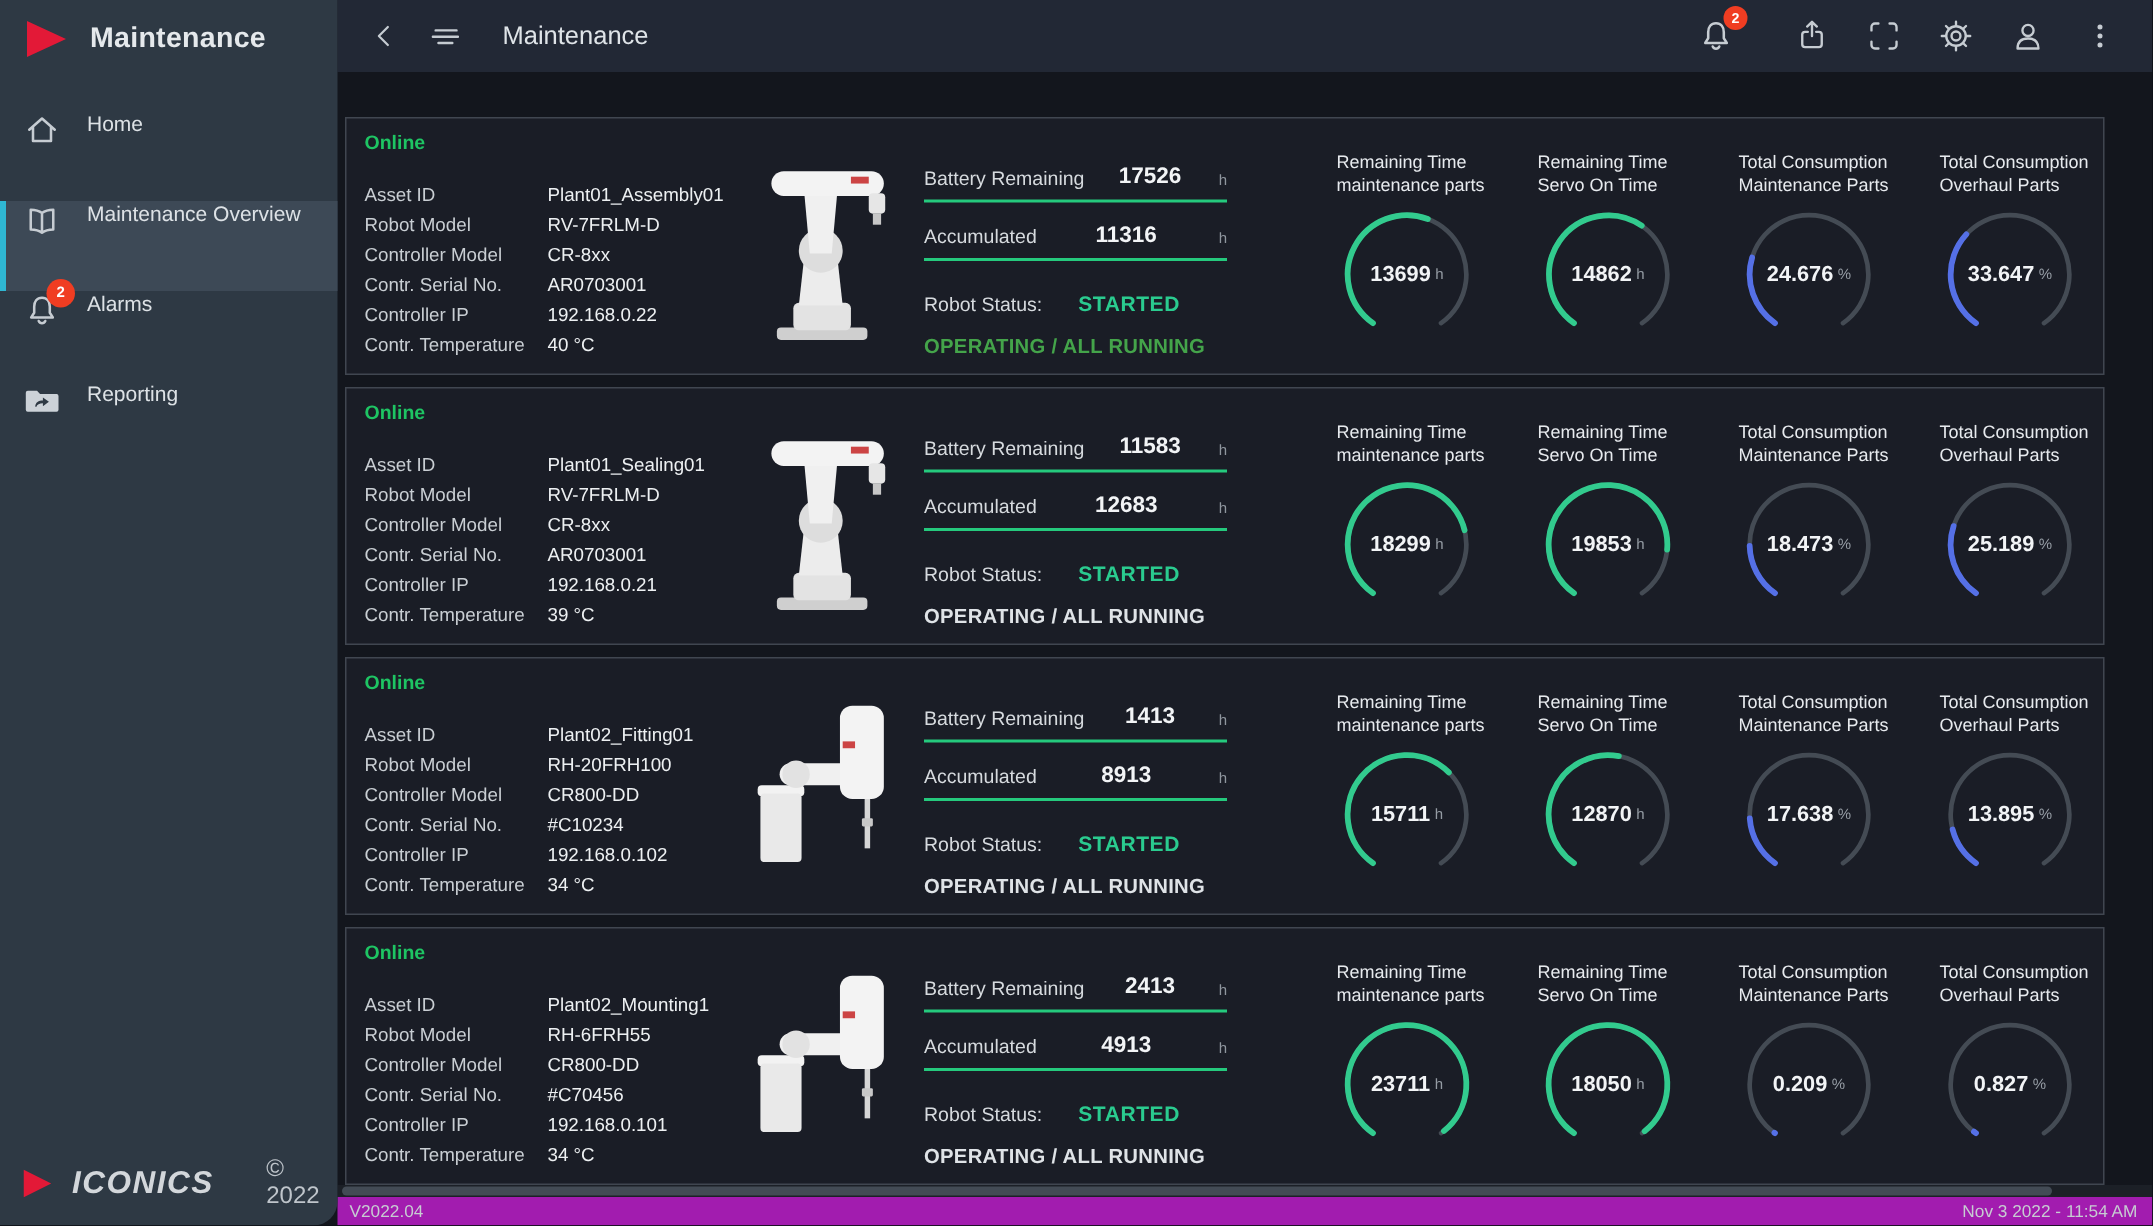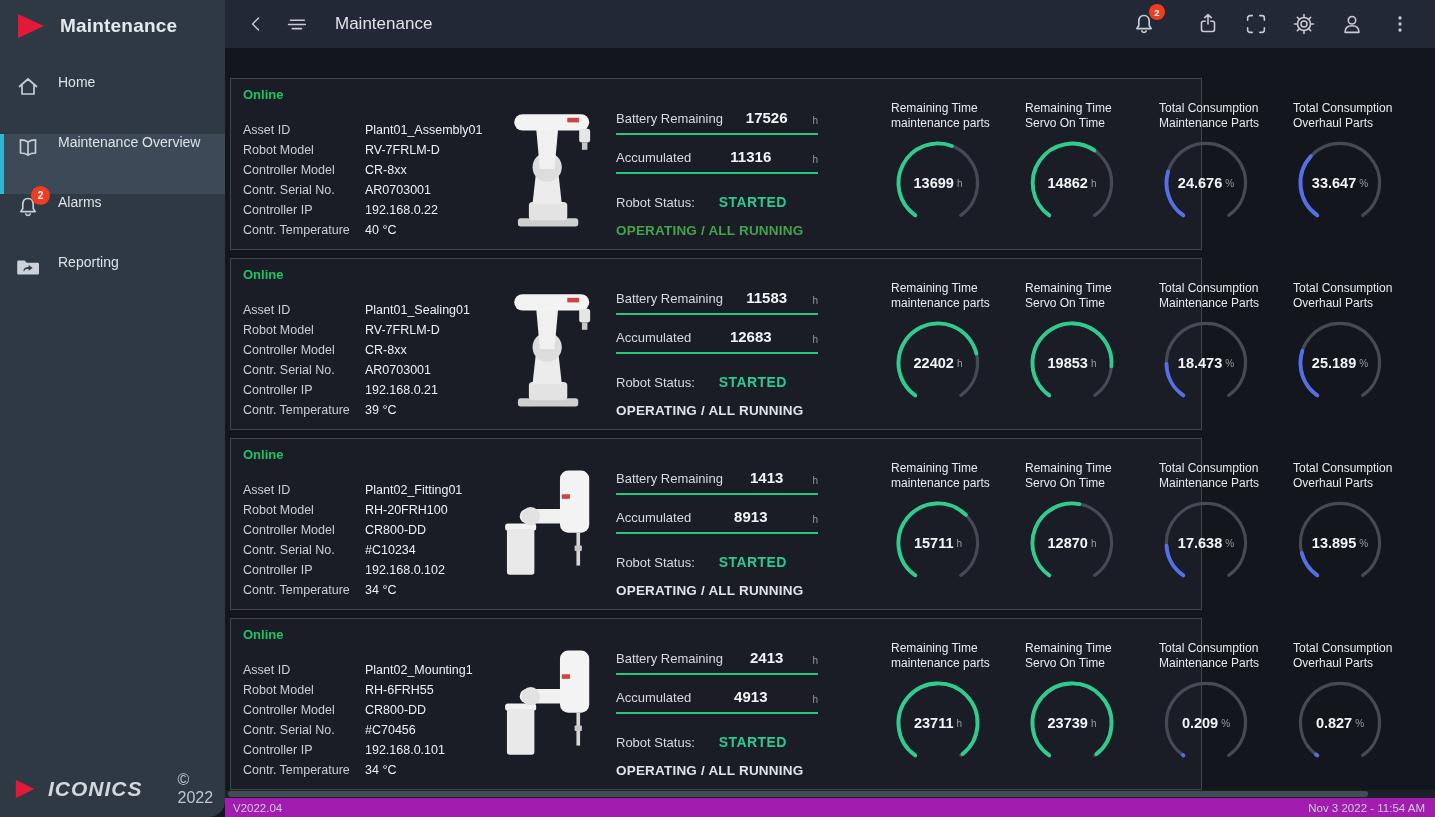--- a/index.html
+++ b/index.html
@@ -32,21 +32,21 @@
   .tb-left { display:flex; align-items:center; gap:10px; padding-left:16px; }
   .tb-title { color:#dfe4e8; font-size:17px; margin-left:14px; }
   .tb-spacer { flex:1; }
   .tb-right { display:flex; align-items:center; gap:18px; padding-right:20px; }
   .tb-btn { position:relative; width:30px; height:30px; display:flex; align-items:center; justify-content:center; cursor:pointer; }
   .tb-badge { position:absolute; top:-5px; right:-6px; min-width:16px; height:16px; border-radius:50%;
               background:#f03d22; color:#fff; font-size:9.5px; font-weight:700; display:flex; align-items:center; justify-content:center; }
 
   
   .content { position:absolute; left:225px; top:48px; width:1210px; height:742px; background:#13161d; }
-  .card { position:absolute; left:5px; width:972px; height:172px; background:#1a1d26; border:1px solid #404650; }
+  .card { position:absolute; left:5px; width:1173px; height:172px; background:#1a1d26; border:1px solid #404650; }
   .online { position:absolute; left:12px; top:8px; color:#1ec463; font-size:13px; font-weight:700; }
   .spec-table { position:absolute; left:12px; top:41px; width:250px; }
   .spec-row { display:flex; height:20px; align-items:center; }
   .spec-label { width:122px; color:#c9ced3; font-size:12.5px; }
   .spec-value { color:#edf0f2; font-size:12.5px; }
   .robot-box { position:absolute; left:258px; top:22px; width:120px; height:136px; display:flex; align-items:center; justify-content:center; }
   .robot-box svg { width:110px; height:128px; }
 
   .battery-col { position:absolute; left:385px; top:30px; width:202px; }
   .b-row { display:flex; justify-content:space-between; align-items:flex-end; }
@@ -375,21 +375,21 @@
     <div class="gauge-row">
             <div class="gauge-cell">
               <div class="g-label">
                 <div>Remaining Time</div>
                 <div>maintenance parts</div>
               </div>
               <div class="g-wrap"><svg viewBox="0 0 100 100">
                   <path d="M 25.34 85.22 A 43 43 0 1 1 74.66 85.22" stroke="#444b54" stroke-width="3.4" fill="none" stroke-linecap="round"></path>
                   <path d="M 25.34 85.22 A 43 43 0 1 1 91.74 39.68" stroke="#32cb8e" stroke-width="4.2" fill="none" stroke-linecap="round"></path>
                 </svg><div class="g-value">
-                  <span class="g-num">22402</span>
+                  <span class="g-num">18299</span>
                   <span class="g-unit">h</span>
                 </div></div>
             </div>
             <div class="gauge-cell">
               <div class="g-label">
                 <div>Remaining Time</div>
                 <div>Servo On Time</div>
               </div>
               <div class="g-wrap"><svg viewBox="0 0 100 100">
                   <path d="M 25.34 85.22 A 43 43 0 1 1 74.66 85.22" stroke="#444b54" stroke-width="3.4" fill="none" stroke-linecap="round"></path>
@@ -616,21 +616,21 @@
             </div>
             <div class="gauge-cell">
               <div class="g-label">
                 <div>Remaining Time</div>
                 <div>Servo On Time</div>
               </div>
               <div class="g-wrap"><svg viewBox="0 0 100 100">
                   <path d="M 25.34 85.22 A 43 43 0 1 1 74.66 85.22" stroke="#444b54" stroke-width="3.4" fill="none" stroke-linecap="round"></path>
                   <path d="M 25.34 85.22 A 43 43 0 1 1 76.56 83.81" stroke="#32cb8e" stroke-width="4.2" fill="none" stroke-linecap="round"></path>
                 </svg><div class="g-value">
-                  <span class="g-num">23739</span>
+                  <span class="g-num">18050</span>
                   <span class="g-unit">h</span>
                 </div></div>
             </div>
             <div class="gauge-cell">
               <div class="g-label">
                 <div>Total Consumption</div>
                 <div>Maintenance Parts</div>
               </div>
               <div class="g-wrap"><svg viewBox="0 0 100 100">
                   <path d="M 25.34 85.22 A 43 43 0 1 1 74.66 85.22" stroke="#444b54" stroke-width="3.4" fill="none" stroke-linecap="round"></path>

